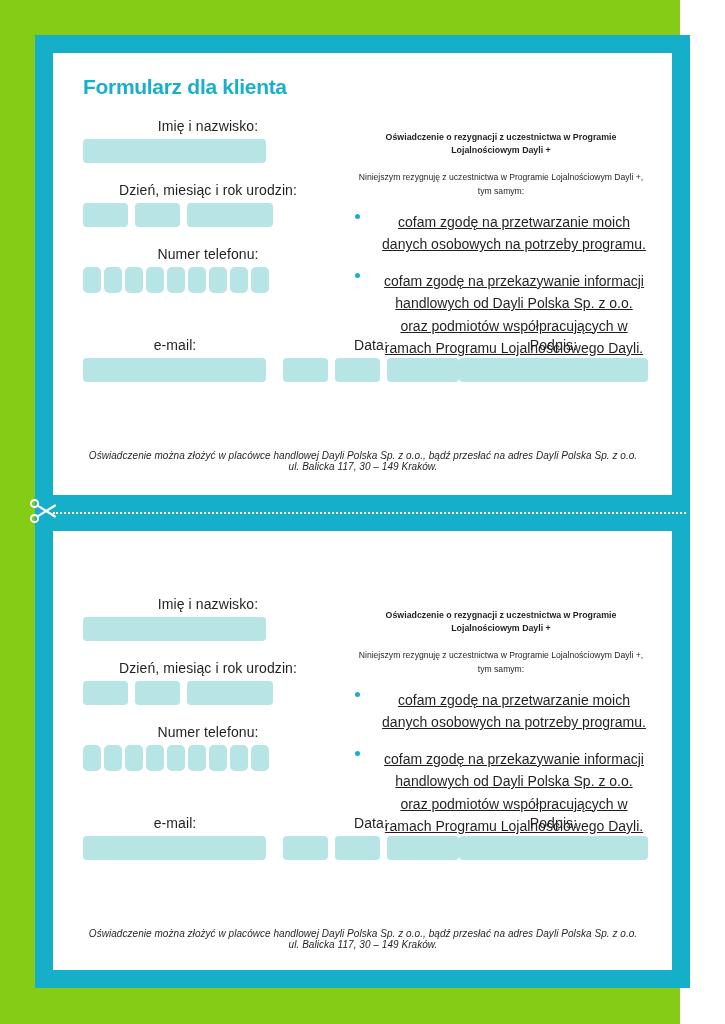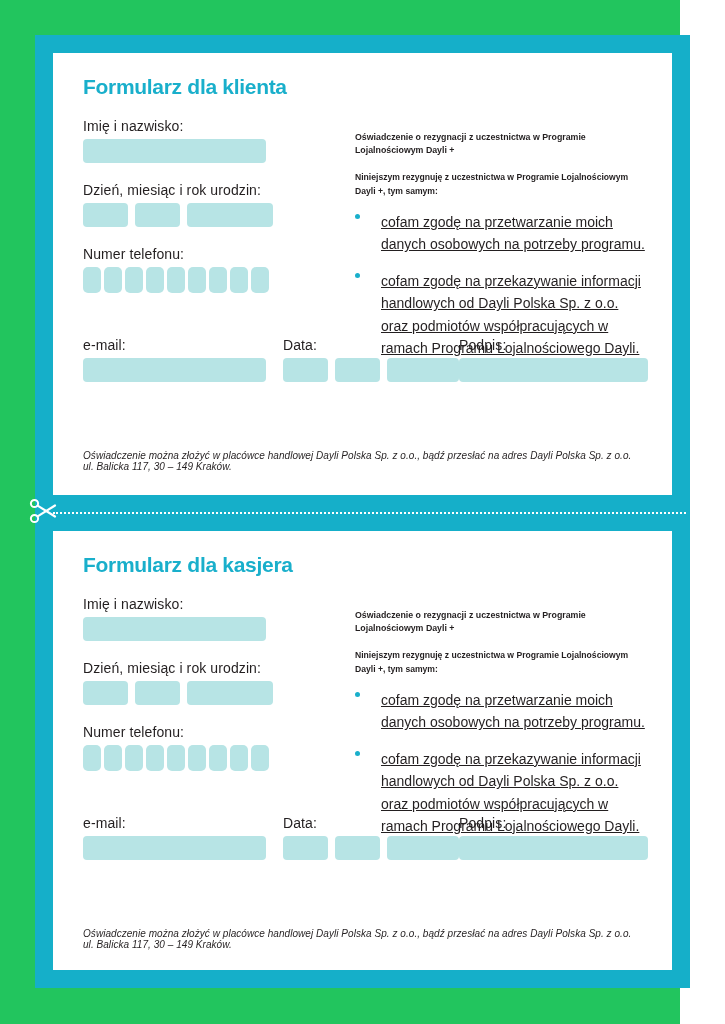--- a/index.html
+++ b/index.html
@@ -8,21 +8,22 @@
     width: 725px;
     height: 1024px;
     background: #ffffff;
     font-family: "Liberation Sans", sans-serif;
     overflow: hidden;
   }
   .page {
     position: relative;
     width: 680px;
     height: 1024px;
-    background: #22c55e;
+    background: #84cc16;
+    text-align: center;
   }
   
   .frame {
     position: absolute;
     left: 35px;
     top: 35px;
     width: 655px;
     height: 953px;
     background: #15AFC9;
   }
@@ -137,21 +138,20 @@
     color: #231f20;
     line-height: 1.5;
     margin-bottom: 14px;
     margin-top: 12px;
   }
   .decl-intro {
     font-size: 8.6px;
     color: #231f20;
     line-height: 1.55;
     margin-bottom: 13px;
-    font-weight: bold;
   }
   .bullet {
     display: flex;
     margin-bottom: 14px;
   }
   .bullet-dot {
     flex: 0 0 26px;
     padding-top: 3px;
   }
   .bullet-dot i {
@@ -263,21 +263,20 @@
         <circle cx="5.5" cy="20.5" r="3.6" fill="none" stroke="#ffffff" stroke-width="2"></circle>
         <path d="M8.6 7.6 L26 18.5" stroke="#ffffff" stroke-width="2.2" stroke-linecap="round"></path>
         <path d="M8.6 18.4 L26 7.5" stroke="#ffffff" stroke-width="2.2" stroke-linecap="round"></path>
       </svg>
     </div>
   </div>
 
   <div class="card card-bottom">
     <div class="form">
 
-      <div class="heading">Formularz dla kasjera</div>
 
       <div class="col-left">
 
         <div class="field-group">
           <div class="flabel">Imię i nazwisko:</div>
           <div class="box b-name"></div>
         </div>
 
         <div class="field-group">
           <div class="flabel">Dzień, miesiąc i rok urodzin:</div>

